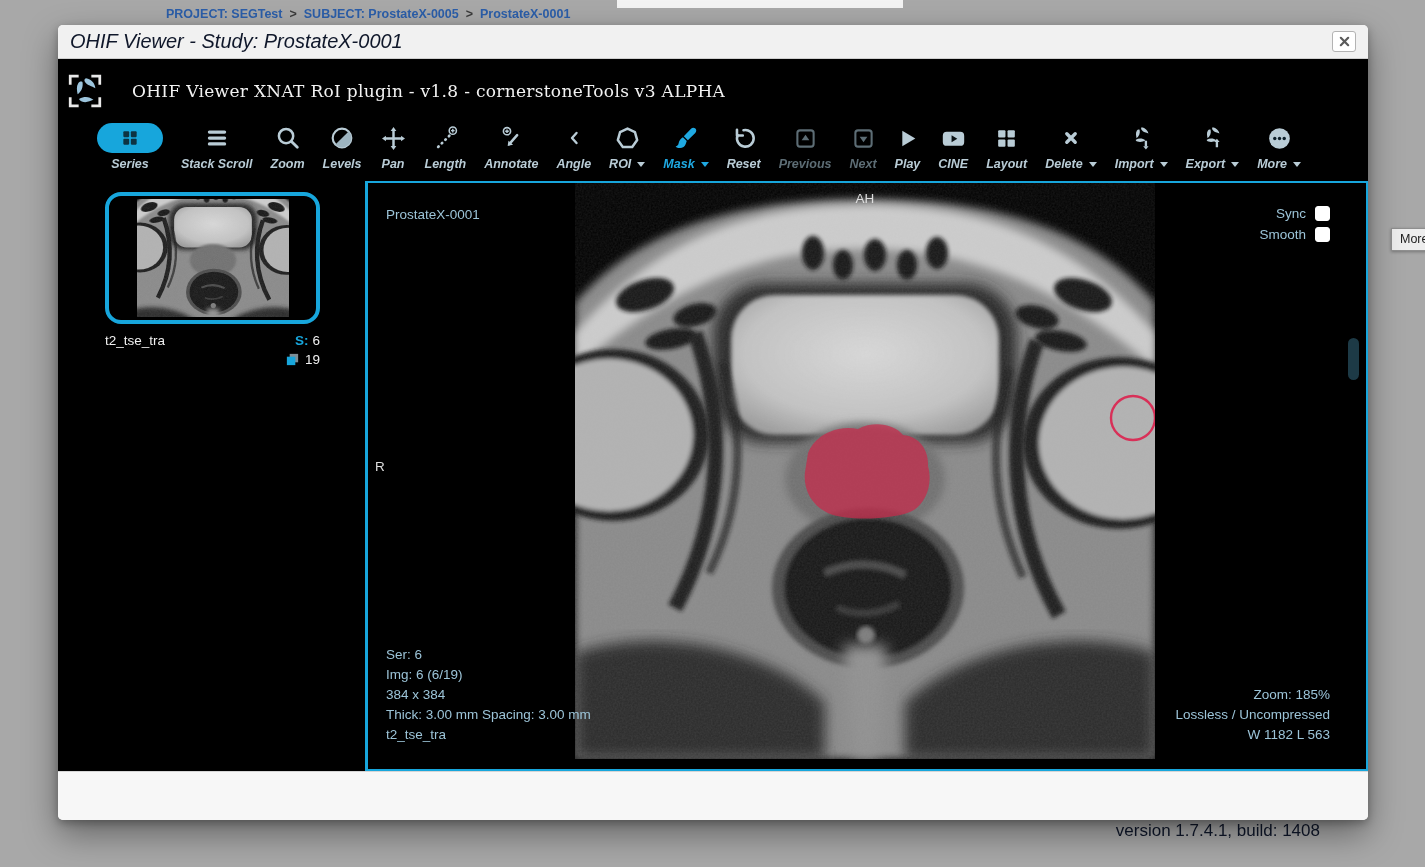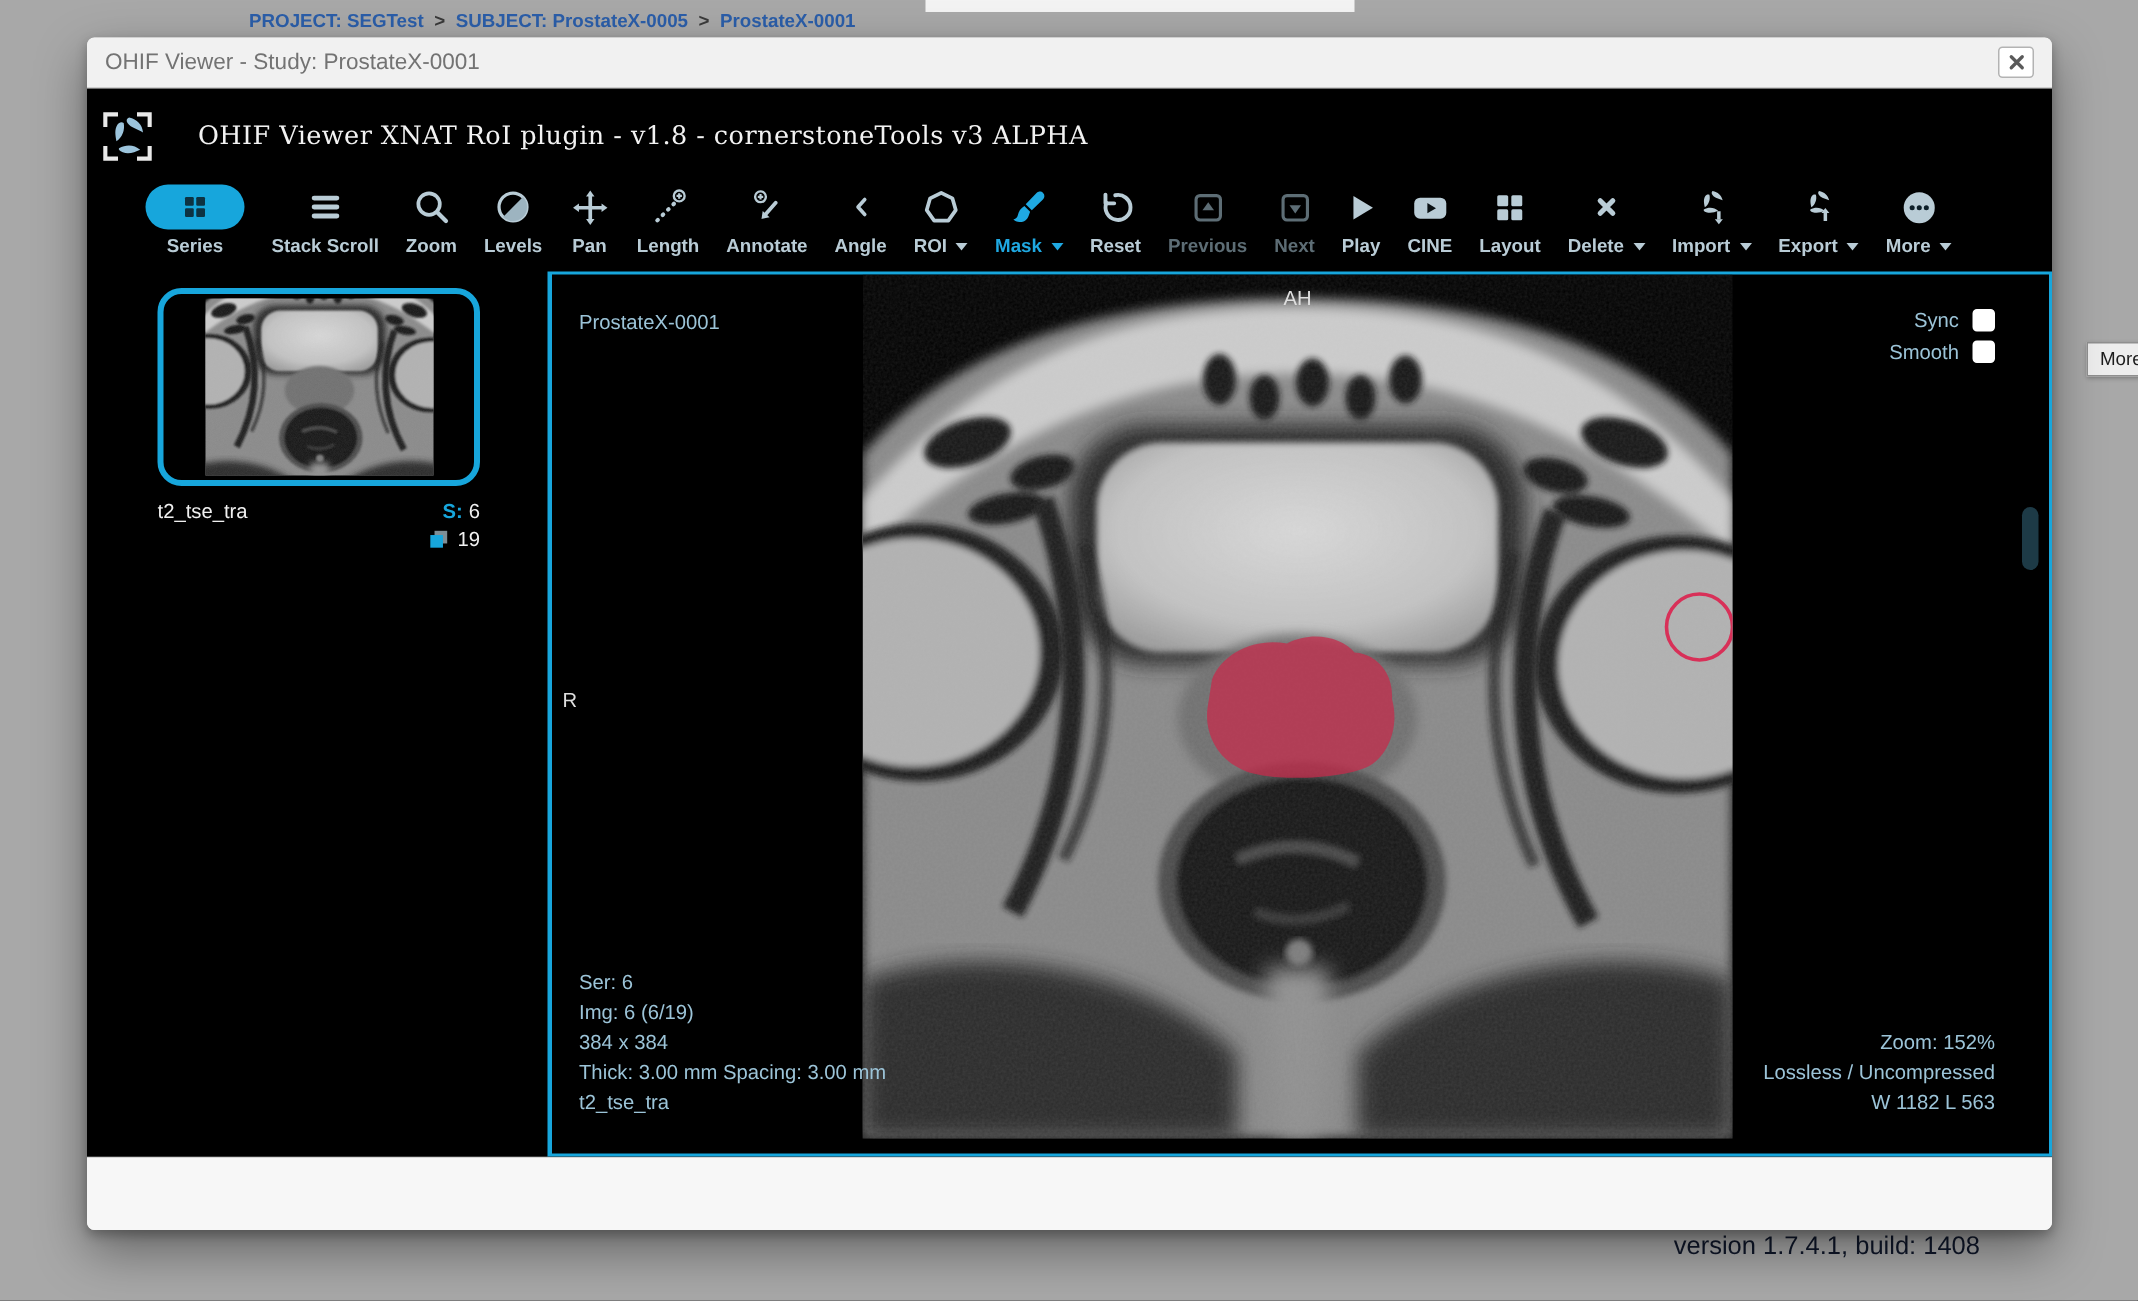--- a/index.html
+++ b/index.html
@@ -13,32 +13,32 @@
   .bg-win-sliver{position:absolute;left:617px;top:0;width:286px;height:8px;background:#f3f3f3;}
   .version-text{position:absolute;top:821px;right:105px;font-size:17px;color:#0f172a;}
   .more-tooltip{position:absolute;left:1391px;top:228px;background:#ededed;border:1px solid #8f8f8f;
     color:#1d1d1d;font-size:12.5px;padding:3px 8px 4px 8px;box-shadow:0 1px 3px rgba(0,0,0,.3);}
   
   .modal{position:absolute;left:58px;top:25px;width:1310px;height:795px;background:#f6f6f6;
     border-radius:5px;box-shadow:0 14px 34px rgba(0,0,0,.40),0 3px 8px rgba(0,0,0,.28);
     display:flex;flex-direction:column;overflow:hidden;}
   .titlebar{height:33px;background:#f1f1f1;border-bottom:1px solid #cfcfcf;display:flex;
     align-items:center;padding:0 12px;flex:0 0 auto;}
-  .titlebar .t{font-size:15px;color:#737373;}
+  .titlebar .t{font-size:20px;color:#0f172a;font-style:italic;}
   .close-btn{margin-left:auto;width:22px;height:19px;background:#fff;border:1px solid #b3b3b3;
     border-radius:3px;display:flex;align-items:center;justify-content:center;cursor:pointer;}
   
   .app{background:#000;height:712px;flex:0 0 auto;position:relative;display:flex;flex-direction:column;}
   .app-header{display:flex;align-items:center;gap:28px;padding:13px 0 6px 8px;flex:0 0 auto;}
   .app-title{color:#f2f2f2;font-family:"DejaVu Serif",serif;font-size:17px;letter-spacing:.3px;}
   
   .toolbar{display:flex;align-items:flex-end;padding:6px 0 10px 30px;flex:0 0 auto;}
   .tb{display:flex;flex-direction:column;align-items:center;padding:0 9px;cursor:pointer;color:#b9ccd6;}
   .tb .ic{height:32px;display:flex;align-items:center;justify-content:center;}
-  .tb .lbrow{display:flex;align-items:center;margin-top:3px;}
+  .tb .lbrow{display:flex;align-items:center;margin-top:3px;font-style:italic;}
   .tb .lb{font-size:12.5px;font-weight:700;color:#b9ccd6;white-space:nowrap;}
   .tb.blue .lb{color:#1fa9e2;}
   .tb.disabled .lb{color:#5d6d75;}
   .caret{width:0;height:0;border-left:4px solid transparent;border-right:4px solid transparent;
     border-top:5px solid #b9ccd6;display:inline-block;margin-left:6px;}
   .tb.blue .caret{border-top-color:#1fa9e2;}
   .pill{background:#17a6dc;border-radius:16px;width:66px;height:30px;display:flex;
     align-items:center;justify-content:center;}
   
   .mainrow{flex:1;display:flex;min-height:0;}
@@ -517,21 +517,21 @@
 
         <div class="ovl ovl-bl">
           <div>Ser: 6</div>
           <div>Img: 6 (6/19)</div>
           <div>384 x 384</div>
           <div>Thick: 3.00 mm Spacing: 3.00 mm</div>
           <div>t2_tse_tra</div>
         </div>
 
         <div class="ovl ovl-br">
-          <div>Zoom: 152%</div>
+          <div>Zoom: 185%</div>
           <div>Lossless / Uncompressed</div>
           <div>W 1182 L 563</div>
         </div>
 
         <div class="vp-scrollbar"></div>
       </div>
 
     </div>
   </div>
 

